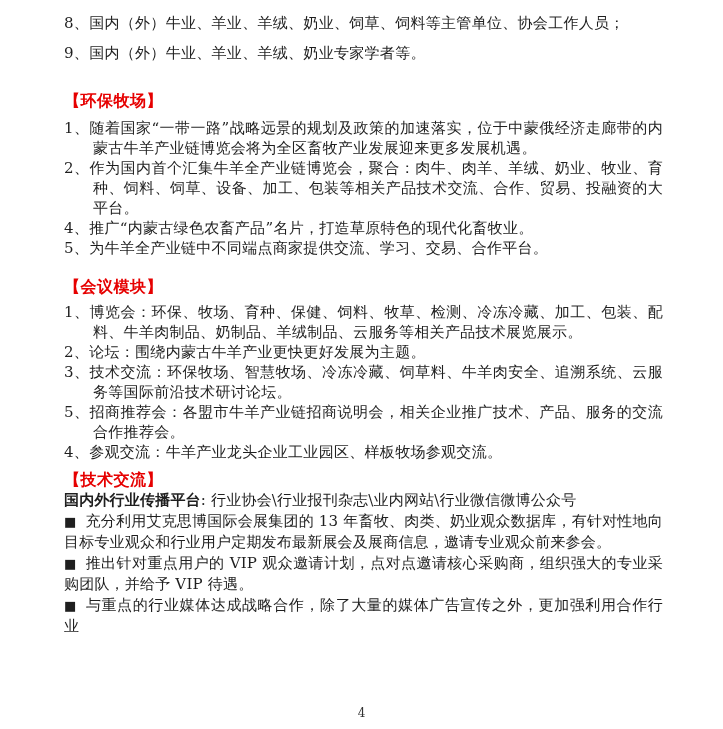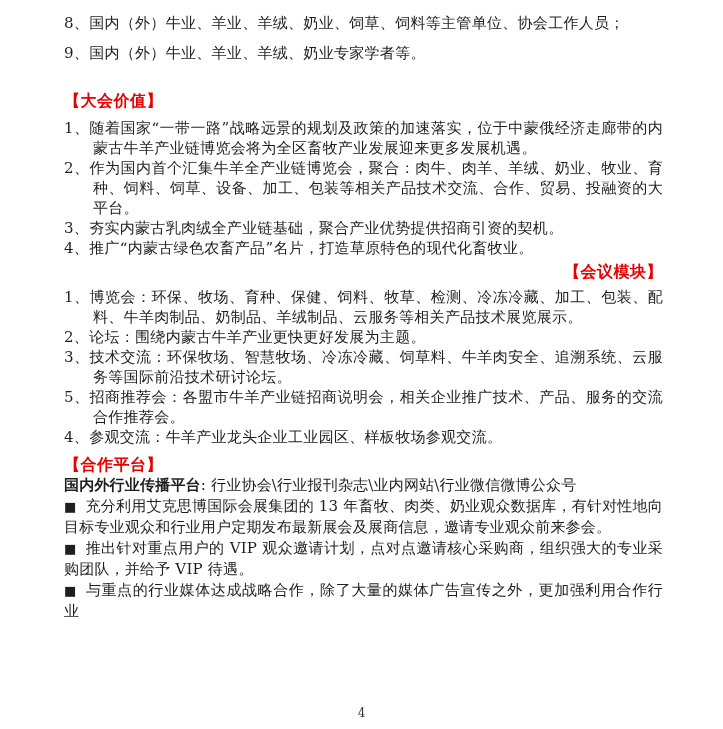--- a/index.html
+++ b/index.html
@@ -25,21 +25,21 @@
   .hang { padding-left: 29px; text-indent: -29px; }
   .sec-title {
     margin: 0;
     font-size: 16px;
     font-weight: bold;
     color: #e60000;
     line-height: 26px;
     letter-spacing: 0.5px;
   }
   .h-value  { margin-top: 20px; margin-bottom: 4px; }
-  .h-module { margin-top: 1px;  margin-bottom: 2px; text-align: right; }
+  .h-module { margin-top: 16px;  margin-bottom: 2px; }
   .h-promo  { margin-top: 8px;  line-height: 20px; }
   .promo p {
     margin: 0;
     font-size: 15px;
     line-height: 21px;
     text-align: justify;
     letter-spacing: 0.2px;
   }
   .platform-label { font-weight: bold; margin-top: 18px; }
   .sq { margin-right: 9px; font-size: 13px; }
@@ -57,39 +57,39 @@
 </head>
 <body>
 
 <div class="page">
 
   <div class="intro">
     <p class="li hang">8、国内（外）牛业、羊业、羊绒、奶业、饲草、饲料等主管单位、协会工作人员；</p>
     <p class="li hang">9、国内（外）牛业、羊业、羊绒、奶业专家学者等。</p>
   </div>
 
-  <h2 class="sec-title h-value">【大会价值】</h2>
+  <h2 class="sec-title h-value">【环保牧场】</h2>
   <div>
     <p class="li hang">1、随着国家“一带一路”战略远景的规划及政策的加速落实，位于中蒙俄经济走廊带的内蒙古牛羊产业链博览会将为全区畜牧产业发展迎来更多发展机遇。</p>
     <p class="li hang">2、作为国内首个汇集牛羊全产业链博览会，聚合：肉牛、肉羊、羊绒、奶业、牧业、育种、饲料、饲草、设备、加工、包装等相关产品技术交流、合作、贸易、投融资的大平台。</p>
-    <p class="li hang">3、夯实内蒙古乳肉绒全产业链基础，聚合产业优势提供招商引资的契机。</p>
     <p class="li hang">4、推广“内蒙古绿色农畜产品”名片，打造草原特色的现代化畜牧业。</p>
+    <p class="li hang">5、为牛羊全产业链中不同端点商家提供交流、学习、交易、合作平台。</p>
   </div>
 
   <h2 class="sec-title h-module">【会议模块】</h2>
   <div>
     <p class="li hang">1、博览会：环保、牧场、育种、保健、饲料、牧草、检测、冷冻冷藏、加工、包装、配料、牛羊肉制品、奶制品、羊绒制品、云服务等相关产品技术展览展示。</p>
     <p class="li hang">2、论坛：围绕内蒙古牛羊产业更快更好发展为主题。</p>
     <p class="li hang">3、技术交流：环保牧场、智慧牧场、冷冻冷藏、饲草料、牛羊肉安全、追溯系统、云服务等国际前沿技术研讨论坛。</p>
     <p class="li hang">5、招商推荐会：各盟市牛羊产业链招商说明会，相关企业推广技术、产品、服务的交流合作推荐会。</p>
     <p class="li hang">4、参观交流：牛羊产业龙头企业工业园区、样板牧场参观交流。</p>
   </div>
 
   <div class="promo">
-    <h2 class="sec-title h-promo">【合作平台】</h2>
+    <h2 class="sec-title h-promo">【技术交流】</h2>
     <p><span class="platform-label">国内外行业传播平台</span><span>: 行业协会\行业报刊杂志\业内网站\行业微信微博公众号</span></p>
     <p><span class="sq">■</span><span>充分利用艾克思博国际会展集团的 13 年畜牧、肉类、奶业观众数据库，有针对性地向目标专业观众和行业用户定期发布最新展会及展商信息，邀请专业观众前来参会。</span></p>
     <p><span class="sq">■</span><span>推出针对重点用户的 VIP 观众邀请计划，点对点邀请核心采购商，组织强大的专业采购团队，并给予 VIP 待遇。</span></p>
     <p><span class="sq">■</span><span>与重点的行业媒体达成战略合作，除了大量的媒体广告宣传之外，更加强利用合作行业</span></p>
   </div>
 
   <div class="footer">
     <span>4</span>
   </div>
 

